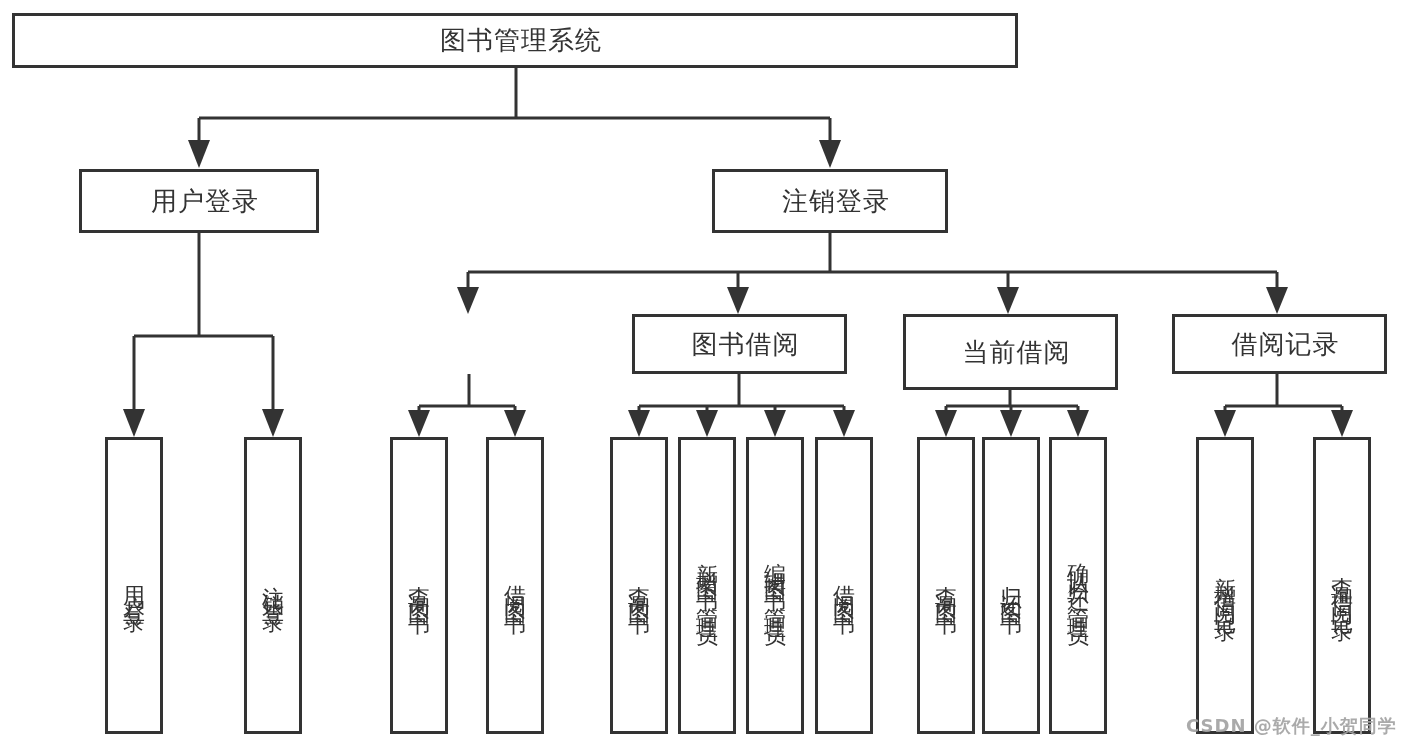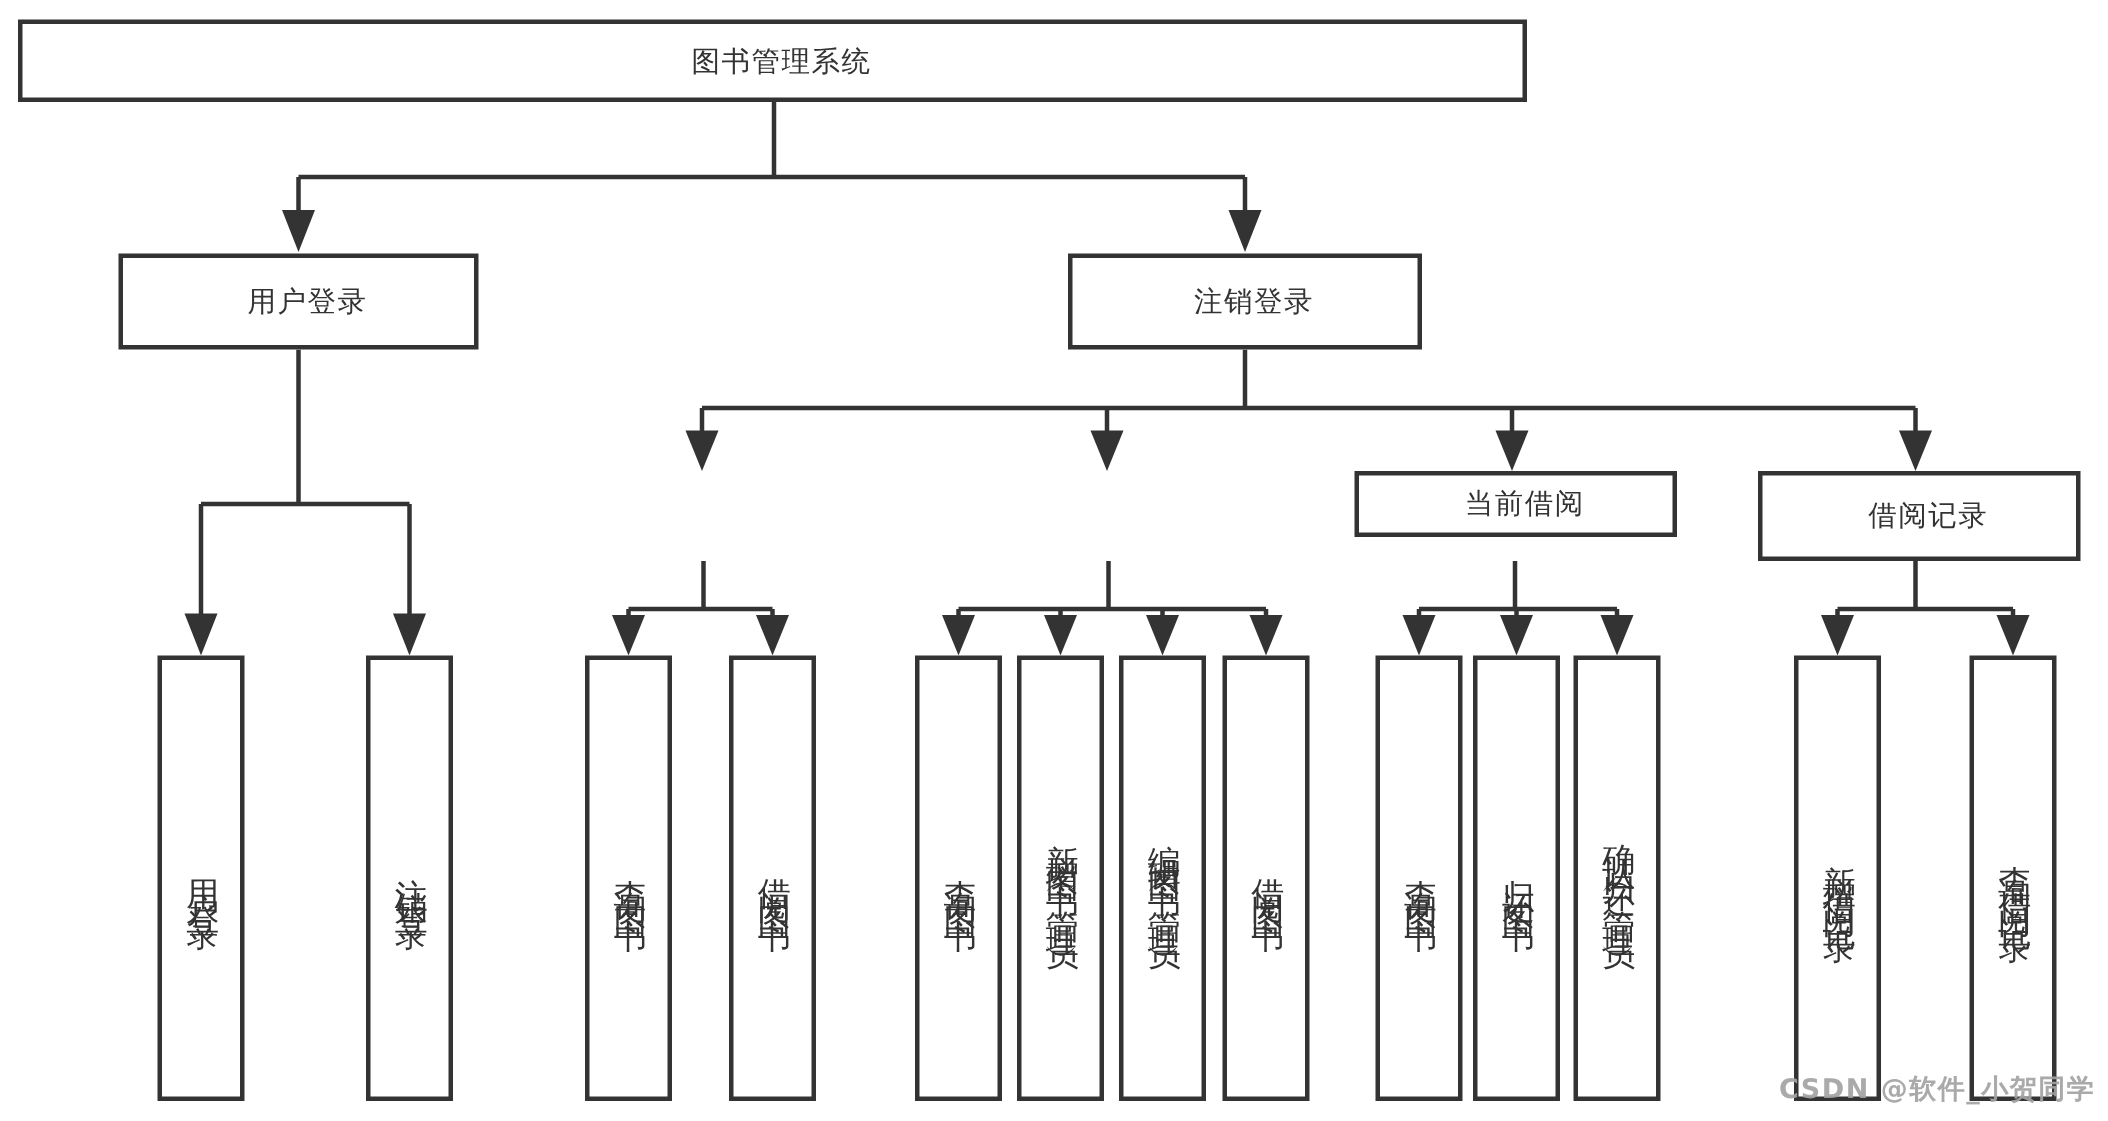--- a/index.html
+++ b/index.html
@@ -22,27 +22,27 @@
   }
   .node {
     position: absolute;
     border: 3px solid #333333;
     background: #ffffff;
     display: flex;
     align-items: center;
     justify-content: center;
     color: #333333;
   }
-  .h-node { font-size: 19px; letter-spacing: 1px; padding-left: 12px; }
+  .h-node { font-size: 26px; letter-spacing: 1px; padding-left: 12px; }
   .root-node    { left: 12px;  top: 13px;  width: 1006px; height: 55px; }
   .n-user-login { left: 79px;  top: 169px; width: 240px;  height: 64px; }
   .n-book-mgmt  { left: 712px; top: 169px; width: 236px;  height: 64px; }
   .n-l3-0 { left: 362px;  top: 314px; width: 215px; height: 60px; }
   .n-l3-1 { left: 632px;  top: 314px; width: 215px; height: 60px; }
-  .n-l3-2 { left: 903px;  top: 314px; width: 215px; height: 44px; }
+  .n-l3-2 { left: 903px;  top: 314px; width: 215px; height: 76px; }
   .n-l3-3 { left: 1172px; top: 314px; width: 215px; height: 60px; }
   .leaf {
     top: 437px;
     width: 58px;
     height: 297px;
   }
   .leaf .vtext {
     writing-mode: vertical-rl;
     text-orientation: mixed;
     font-size: 22px;
@@ -150,20 +150,23 @@
     <span>图书管理系统</span>
   </div>
 
   <div class="node h-node n-user-login">
     <span>用户登录</span>
   </div>
   <div class="node h-node n-book-mgmt">
     <span>注销登录</span>
   </div>
 
+  <div class="node h-node n-l3-1">
+    <span>图书借阅</span>
+  </div>
   <div class="node h-node n-l3-2">
     <span>当前借阅</span>
   </div>
   <div class="node h-node n-l3-3">
     <span>借阅记录</span>
   </div>
 
   <div class="node leaf leaf-0">
     <span class="vtext">用户登录</span>
   </div>

